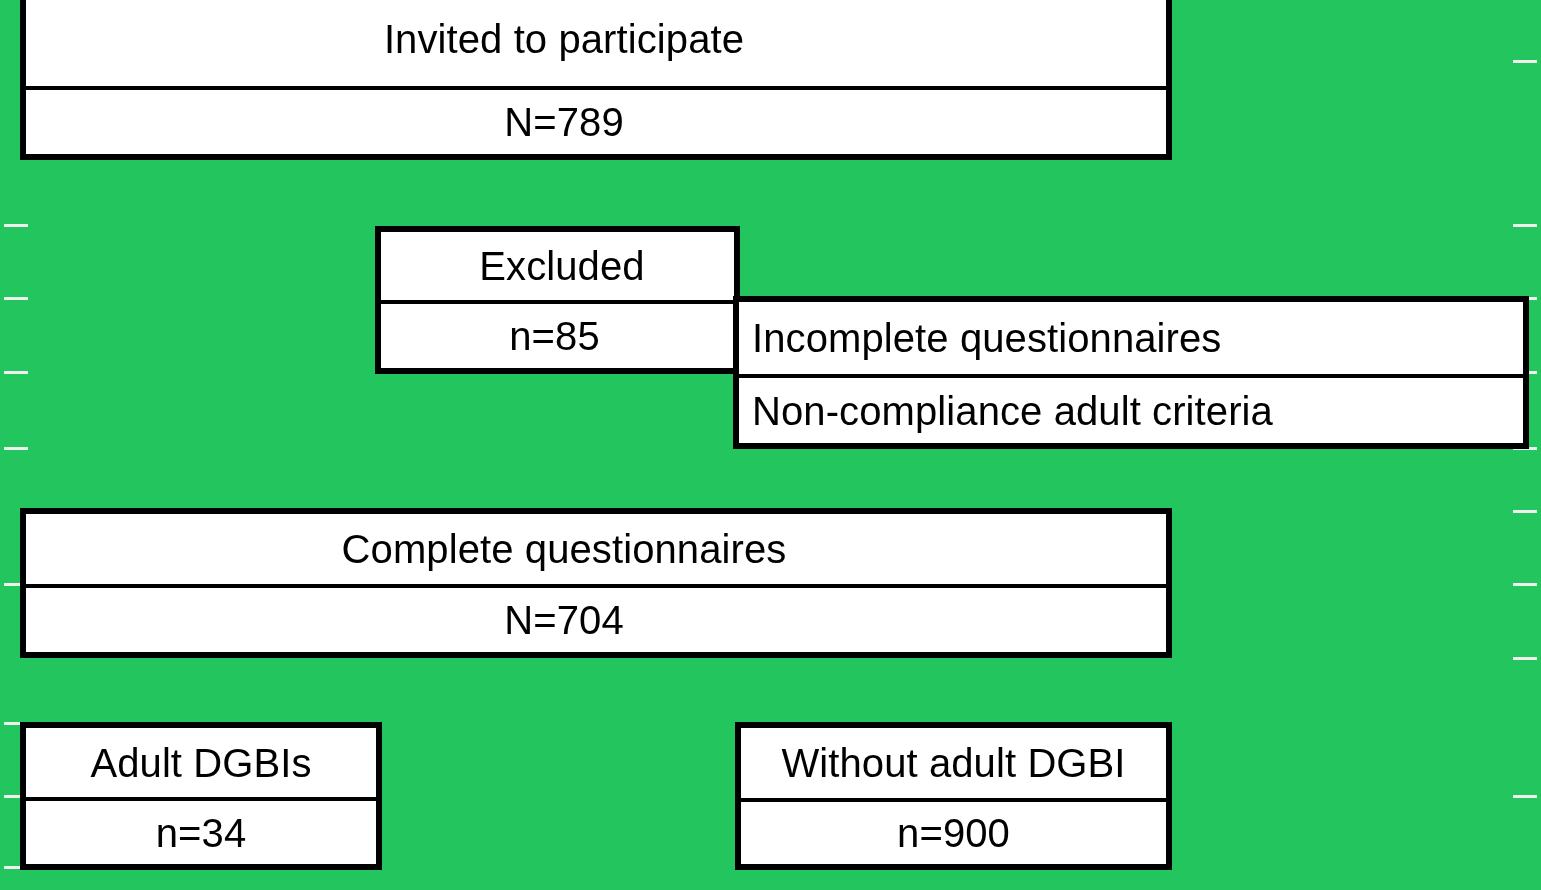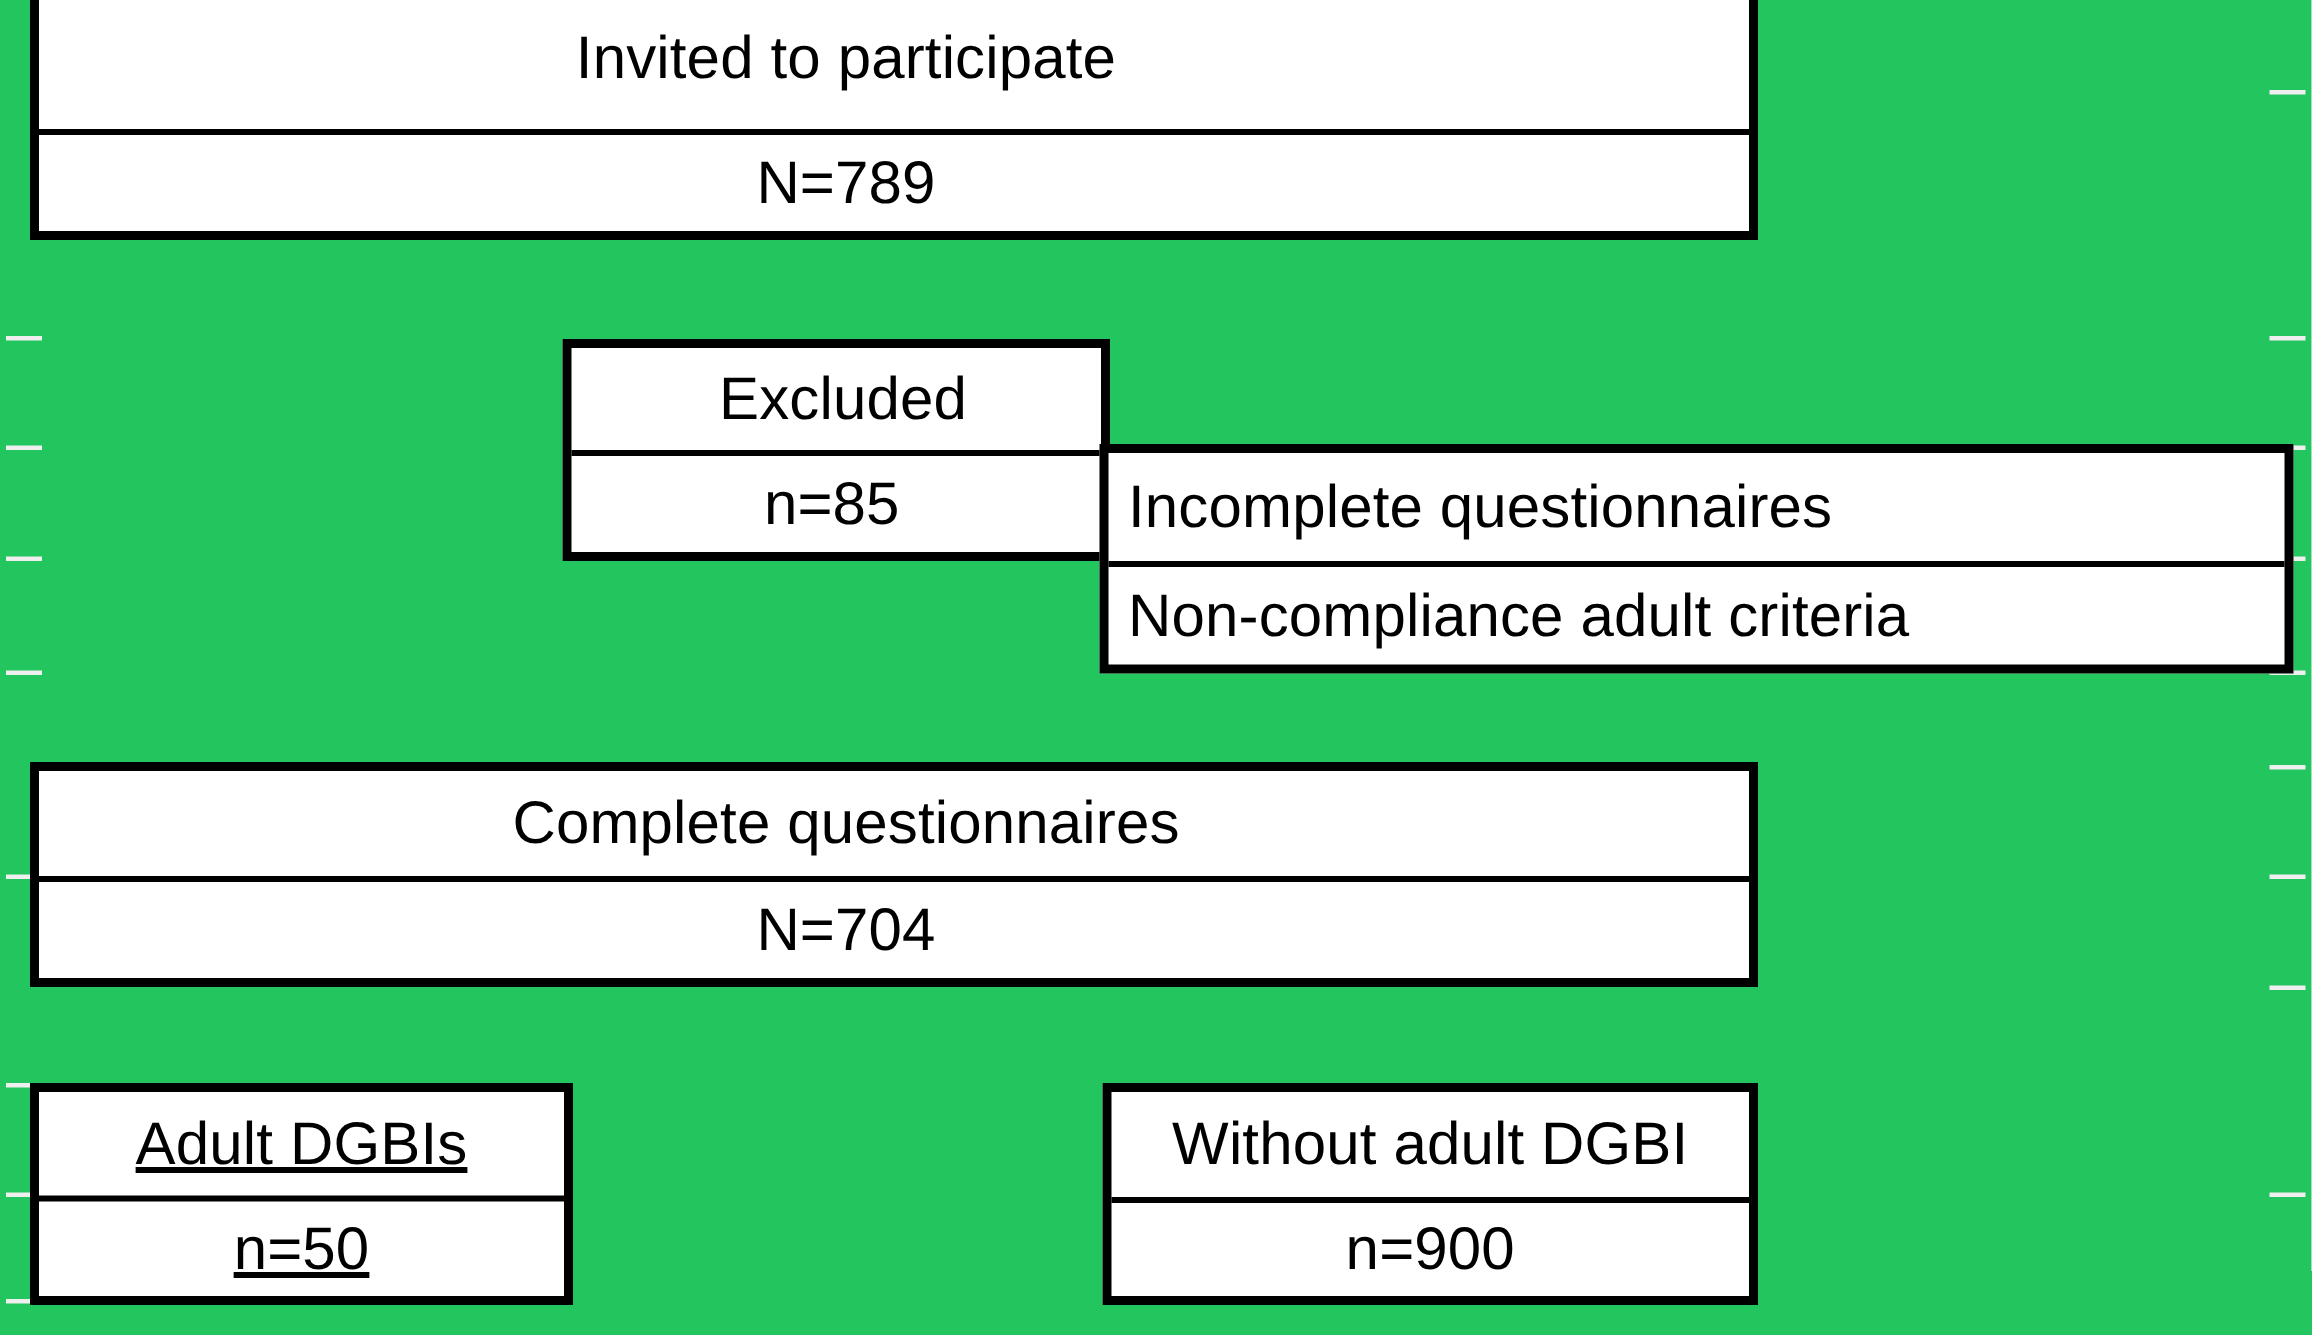--- a/index.html
+++ b/index.html
@@ -94,21 +94,20 @@
   }
   #box-complete .row.top { flex: 0 0 74px; justify-content: flex-end; }
   #box-complete .inner-offset { width: 100%; transform: translateX(-32px); }
 
   
   #box-dgbi {
     left: 20px;
     top: 722px;
     width: 362px;
     height: 148px;
-    text-decoration: underline;
   }
   #box-dgbi .row.top { flex: 0 0 73px; }
 
   
   #box-nodgbi {
     left: 735px;
     top: 722px;
     width: 437px;
     height: 148px;
   }
@@ -192,21 +191,21 @@
         <div class="cell">N=704</div>
       </div>
     </div>
   </div>
 
   <div class="fbox center" id="box-dgbi">
     <div class="row top">
       <div class="cell">Adult DGBIs</div>
     </div>
     <div class="row">
-      <div class="cell">n=50</div>
+      <div class="cell">n=34</div>
     </div>
   </div>
 
   <div class="fbox center" id="box-nodgbi">
     <div class="row top">
       <div class="cell">Without adult DGBI</div>
     </div>
     <div class="row">
       <div class="cell">n=900</div>
     </div>

